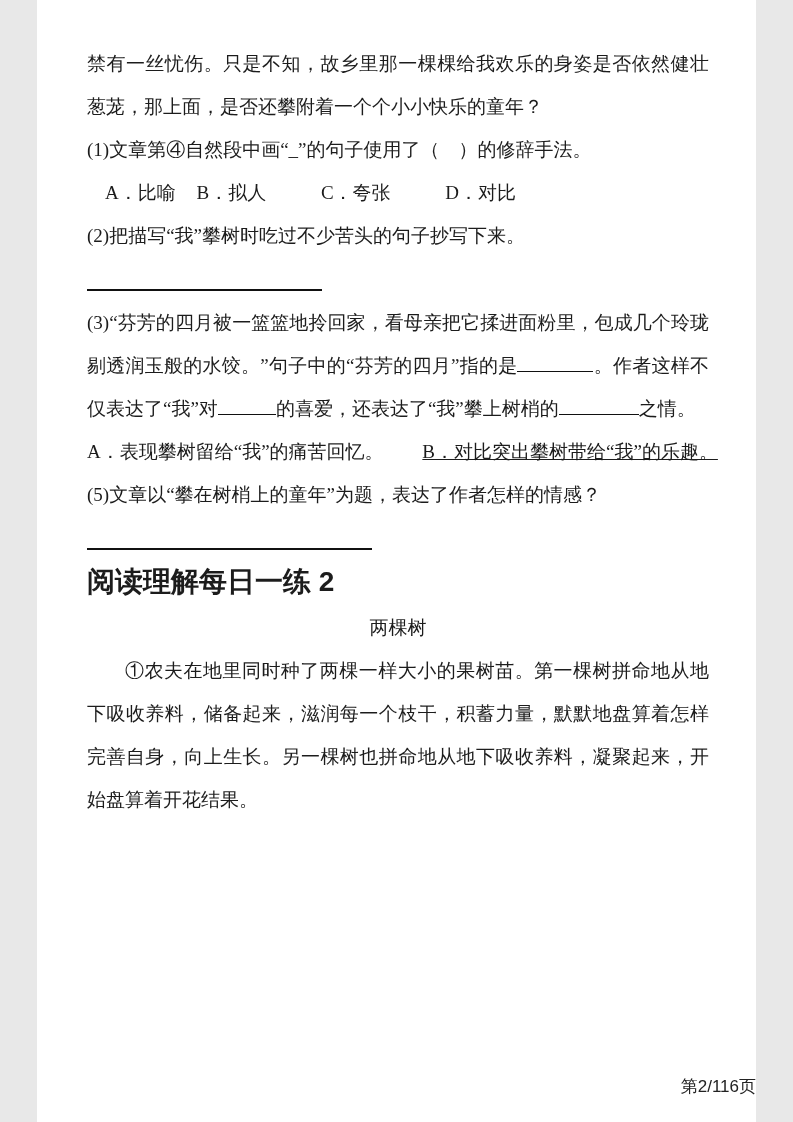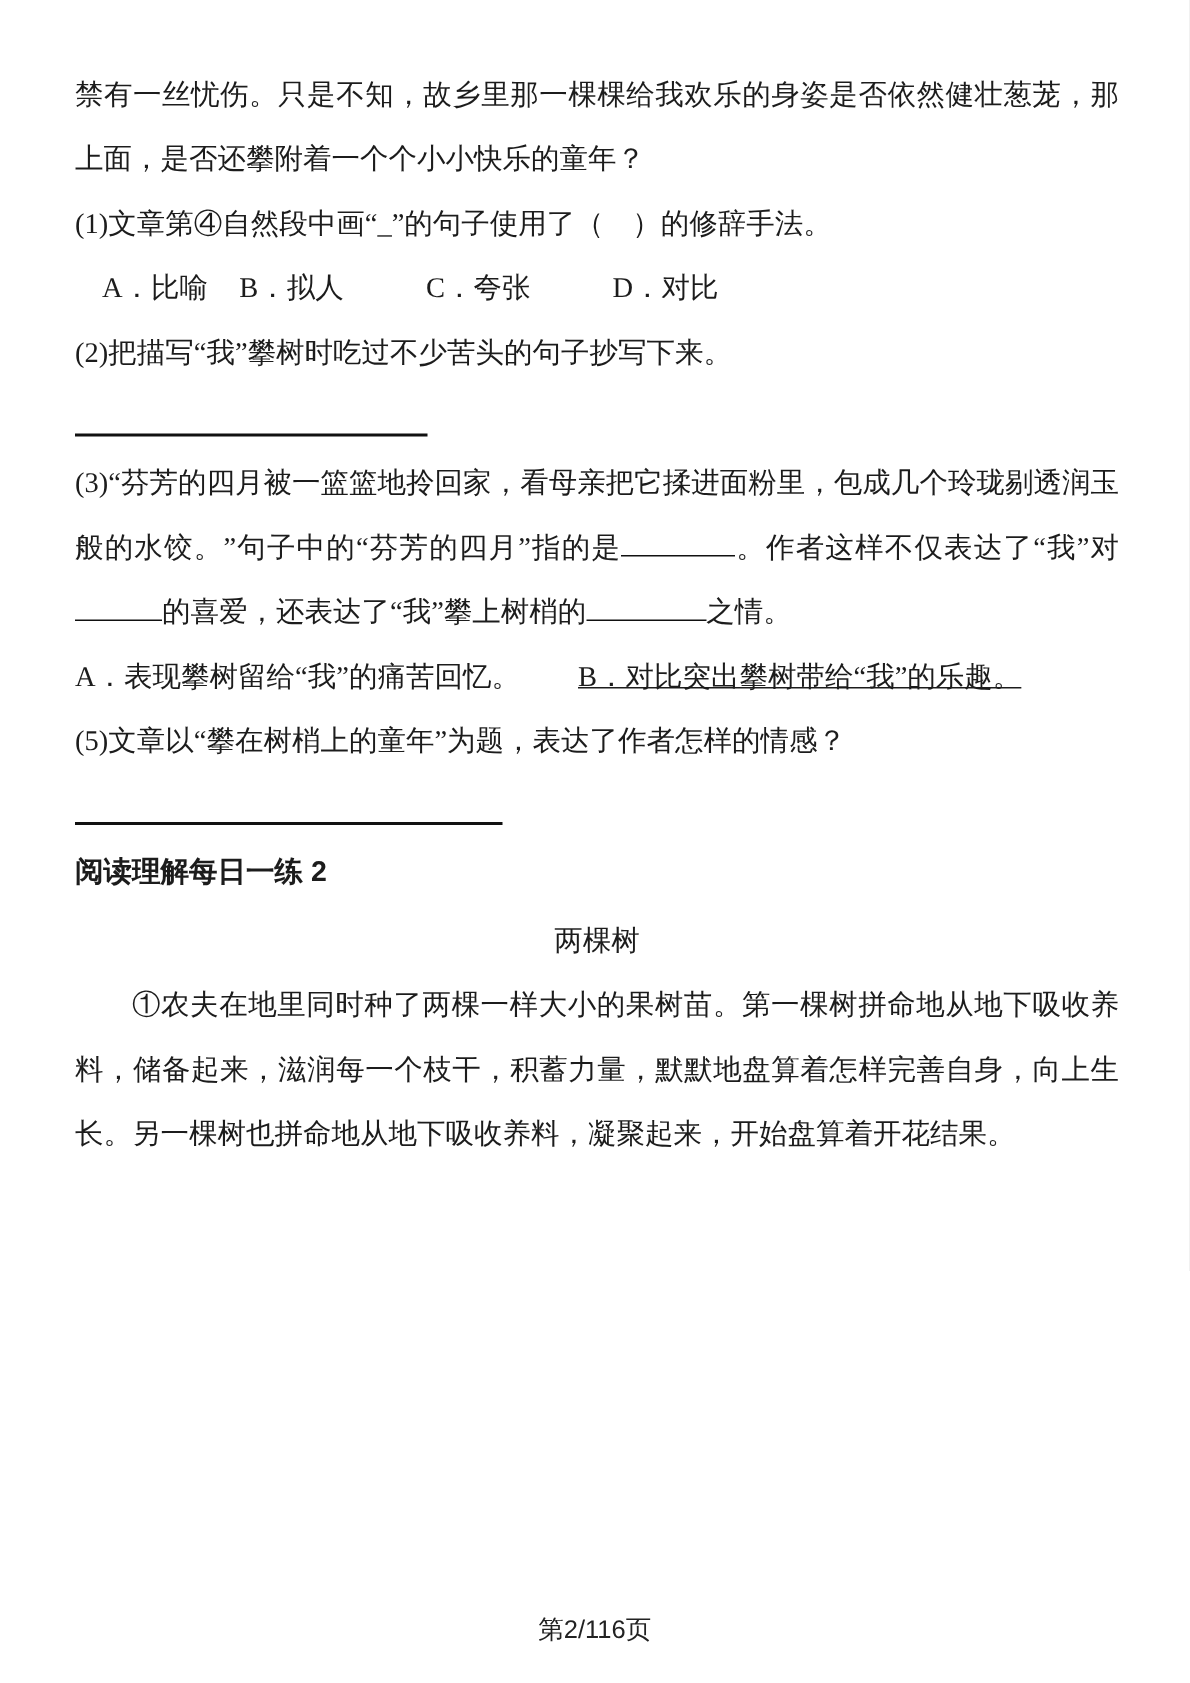--- a/index.html
+++ b/index.html
@@ -1,18 +1,18 @@
 <!DOCTYPE html>
 <html><head>
 <meta charset="utf-8">
 <style>
   html, body { margin: 0; padding: 0; background: #e8e8e8; }
   .page {
     position: relative;
-    width: 793px;
+    width: 719px;
     height: 1122px;
     margin: 0 auto;
     background: #ffffff;
     color: #1c1c1c;
     font-family: "Liberation Serif", "DejaVu Serif", serif;
     overflow: hidden;
   }
   .content {
     padding: 42px 47px 0 50px;
     font-size: 19px;
@@ -49,35 +49,35 @@
     border-bottom: 1.5px solid #111;
     height: 0.95em;
     vertical-align: baseline;
   }
   .blank-a { width: 76px; }
   .blank-b { width: 58px; }
   .blank-c { width: 80px; }
   .section-heading {
     font-family: "Liberation Sans", "DejaVu Sans", sans-serif;
     font-weight: bold;
-    font-size: 19px;
+    font-size: 28px;
     line-height: 36px;
     margin: 4px 0 6px 0;
     text-align: left;
   }
   .passage-title {
     text-align: center;
     line-height: 43px;
   }
   .footer {
     position: absolute;
     left: 0;
     bottom: 24px;
     width: 100%;
-    text-align: center;
+    text-align: right;
     font-family: "Liberation Sans", "DejaVu Sans", sans-serif;
     font-size: 17px;
     color: #222;
   }
 </style>
 </head>
 <body>
 
 <div class="page">
   <div class="content">

